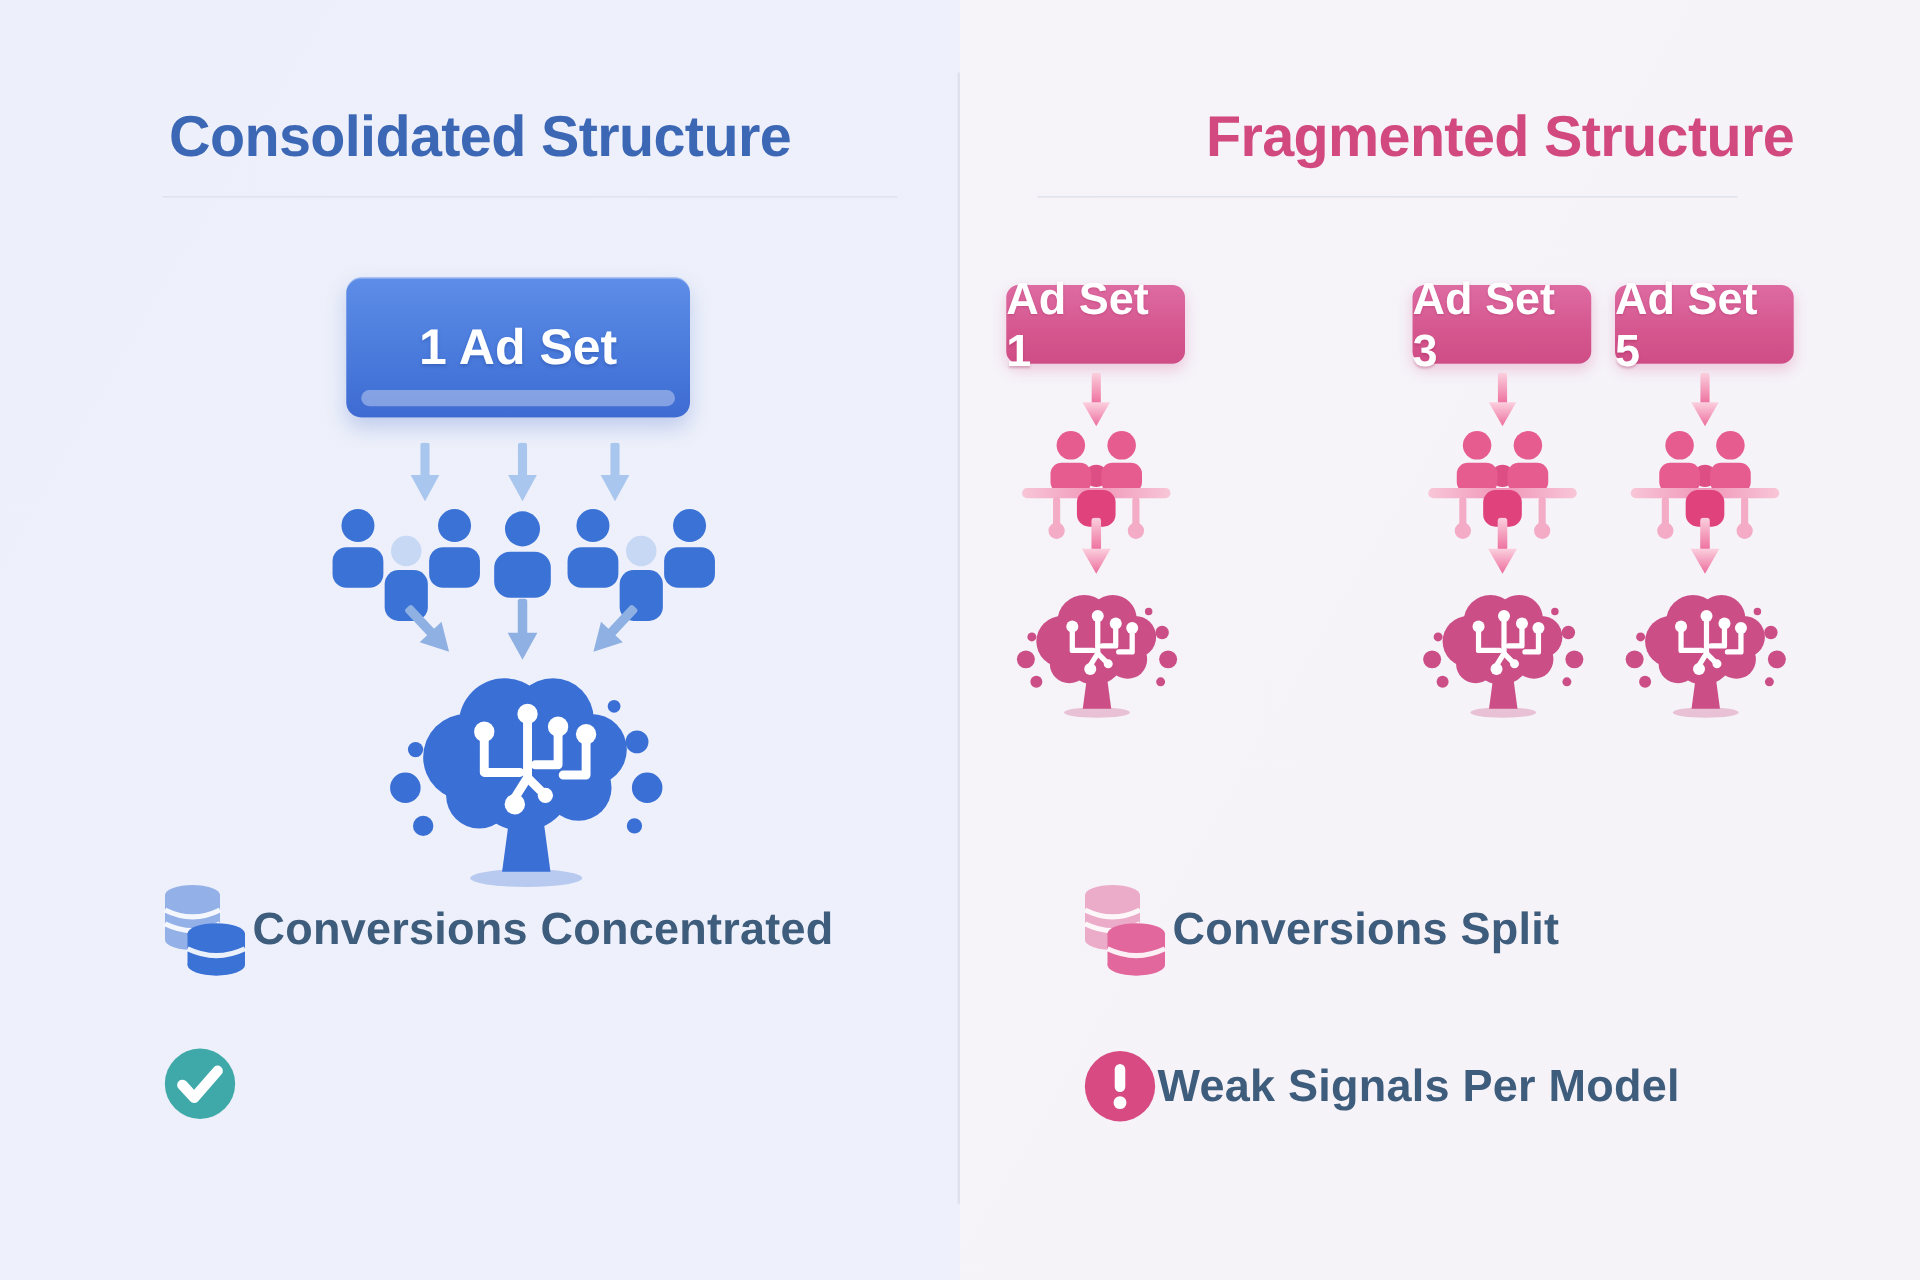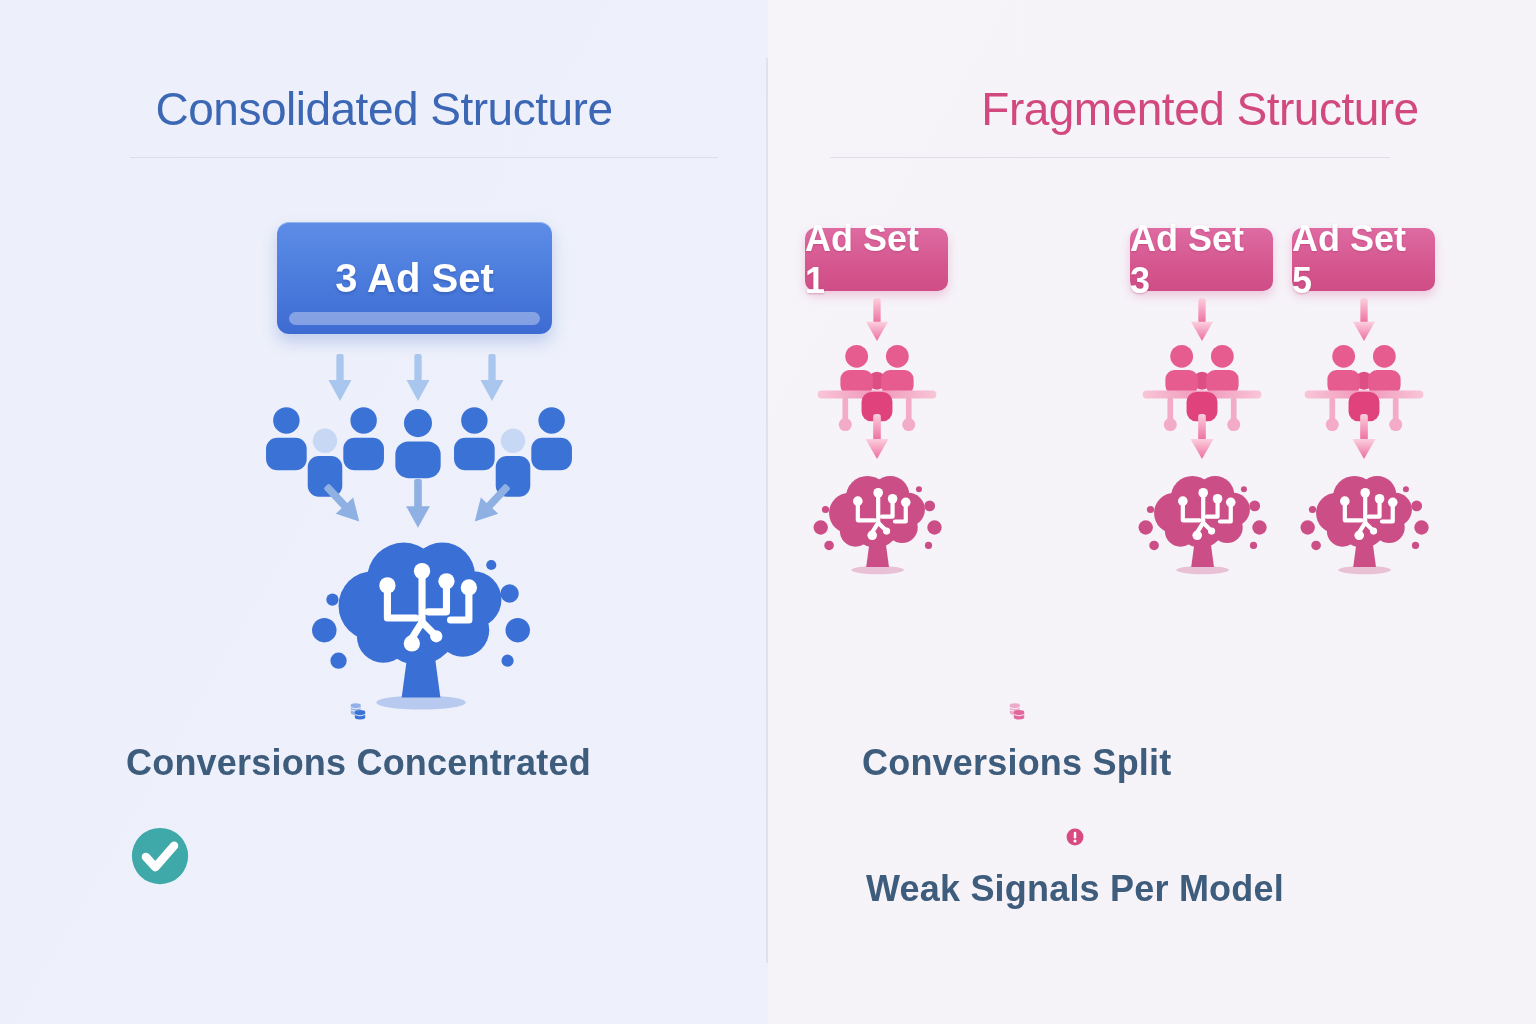--- a/index.html
+++ b/index.html
@@ -8,21 +8,21 @@
     font-family:"Liberation Sans","DejaVu Sans",sans-serif;
     background:#eef1fb;
   }
   .stage{position:relative;width:1536px;height:1024px;}
   .panel{position:absolute;top:0;height:1024px;width:768px;}
   .panel.left{left:0;background:linear-gradient(120deg,#edf0fa 0%,#eef1fb 100%);}
   .panel.right{left:768px;background:linear-gradient(120deg,#f6f3f9 0%,#f5f2f8 100%);}
   .divider{position:absolute;left:766px;top:58px;height:905px;width:2px;background:#e0e1ec;}
 
   .title{position:absolute;top:82px;left:0;width:100%;margin:0;text-align:center;
-         font-size:46px;font-weight:400;letter-spacing:-0.5px;}
+         font-size:46px;font-weight:700;letter-spacing:-0.5px;}
   .title.blue{color:#3c67b5;}
   .title.pink{color:#d1497e;padding-left:48px;}
   .rule{position:absolute;top:157px;height:1px;background:#dcdfe9;}
   .rule.l{left:130px;width:588px;}
   .rule.r{left:62px;width:560px;}
 
   .main-btn{position:absolute;left:277px;top:222px;width:275px;height:112px;border-radius:12px;
     background:linear-gradient(180deg,#5d8de7 0%,#4a7bdc 55%,#3e6bd2 100%);
     box-shadow:0 8px 16px rgba(60,100,200,.25), inset 0 1px 0 rgba(255,255,255,.35);
     display:flex;align-items:center;justify-content:center;
@@ -37,21 +37,21 @@
   .arrow-steel{color:#8fb0e2;}
   .people-blue{color:#3b72d6;}
   .brain-blue{color:#3a6fd6;}
   .brain-pink{color:#cb4e86;}
   .db-blue{color:#3b72d6;}
   .db-pink{color:#e2679c;}
 
   .rot-dr{transform:rotate(-43deg);}
   .rot-dl{transform:rotate(43deg);}
 
-  .point{position:absolute;display:flex;align-items:center;gap:22px;height:82px;flex-direction:column;}
+  .point{position:absolute;display:flex;align-items:center;height:82px;}
   .point-label{font-size:36px;font-weight:600;color:#3e5c7c;letter-spacing:0.2px;}
 
   .col{position:absolute;top:228px;width:162px;height:420px;}
   .fbtn{position:absolute;top:0;left:9px;width:143px;height:63px;border-radius:10px;
     background:linear-gradient(180deg,#dd6ba2 0%,#d5568e 60%,#cf4d86 100%);
     box-shadow:0 5px 10px rgba(210,80,140,.25);
     display:flex;align-items:center;justify-content:center;
     color:#fff;font-size:36px;font-weight:700;text-shadow:0 1px 2px rgba(150,30,80,.3);}
   .farrow1{position:absolute;top:70px;left:68px;}
   .faud{position:absolute;top:112px;left:20px;}
@@ -180,21 +180,21 @@
   </defs>
 </svg>
 
 <div class="stage">
 
   <section class="panel left">
     <h1 class="title blue">Consolidated Structure</h1>
     <div class="rule l"></div>
 
     <div class="main-btn">
-      <span>3 Ad Set</span>
+      <span>1 Ad Set</span>
       <span class="btn-shine"></span>
     </div>
 
     <svg class="abs arrow-blue" style="left:327px;top:354px" width="26" height="48">
         <use href="#sym-arrow"></use>
       </svg>
     <svg class="abs arrow-blue" style="left:405px;top:354px" width="26" height="48">
         <use href="#sym-arrow"></use>
       </svg>
     <svg class="abs arrow-blue" style="left:479px;top:354px" width="26" height="48">

